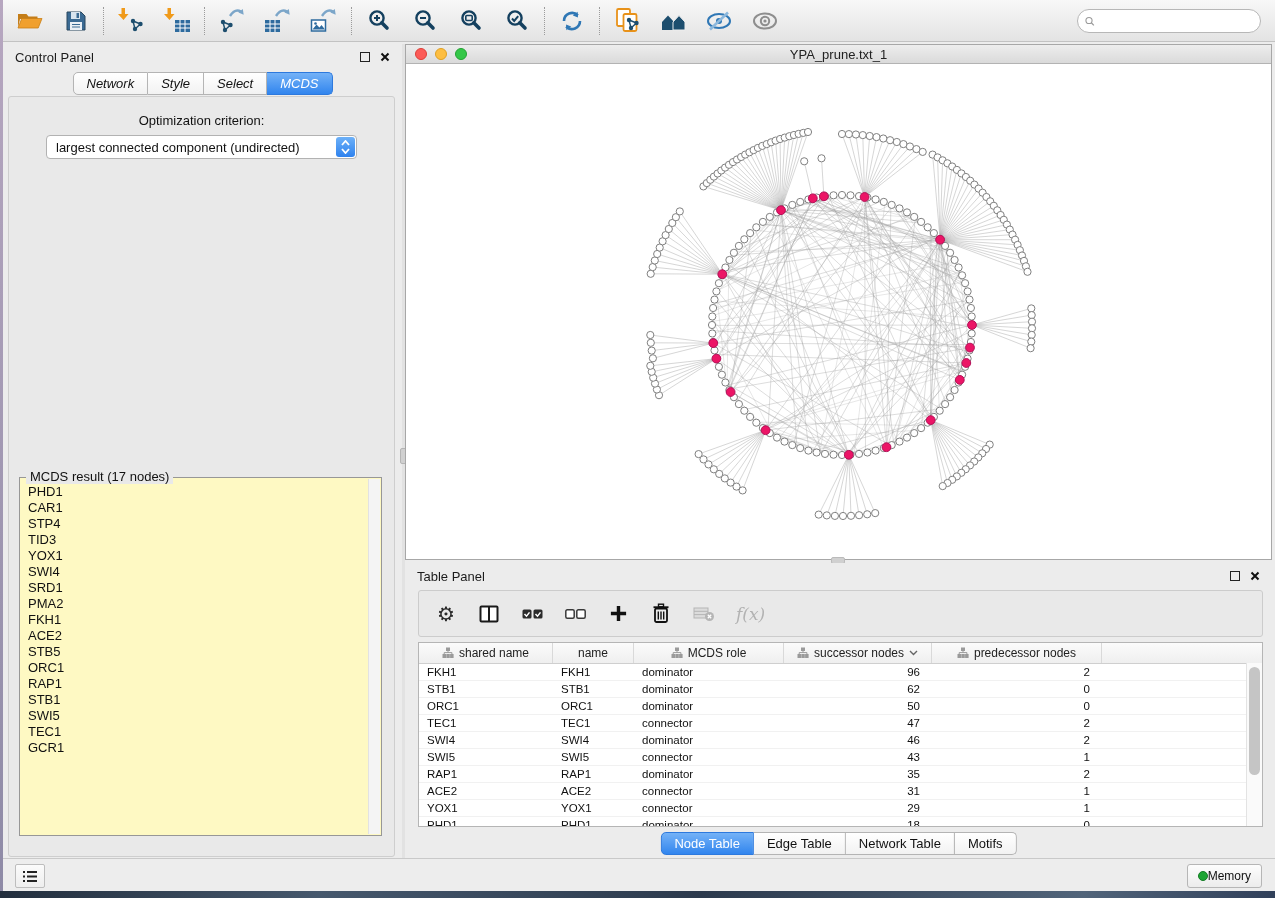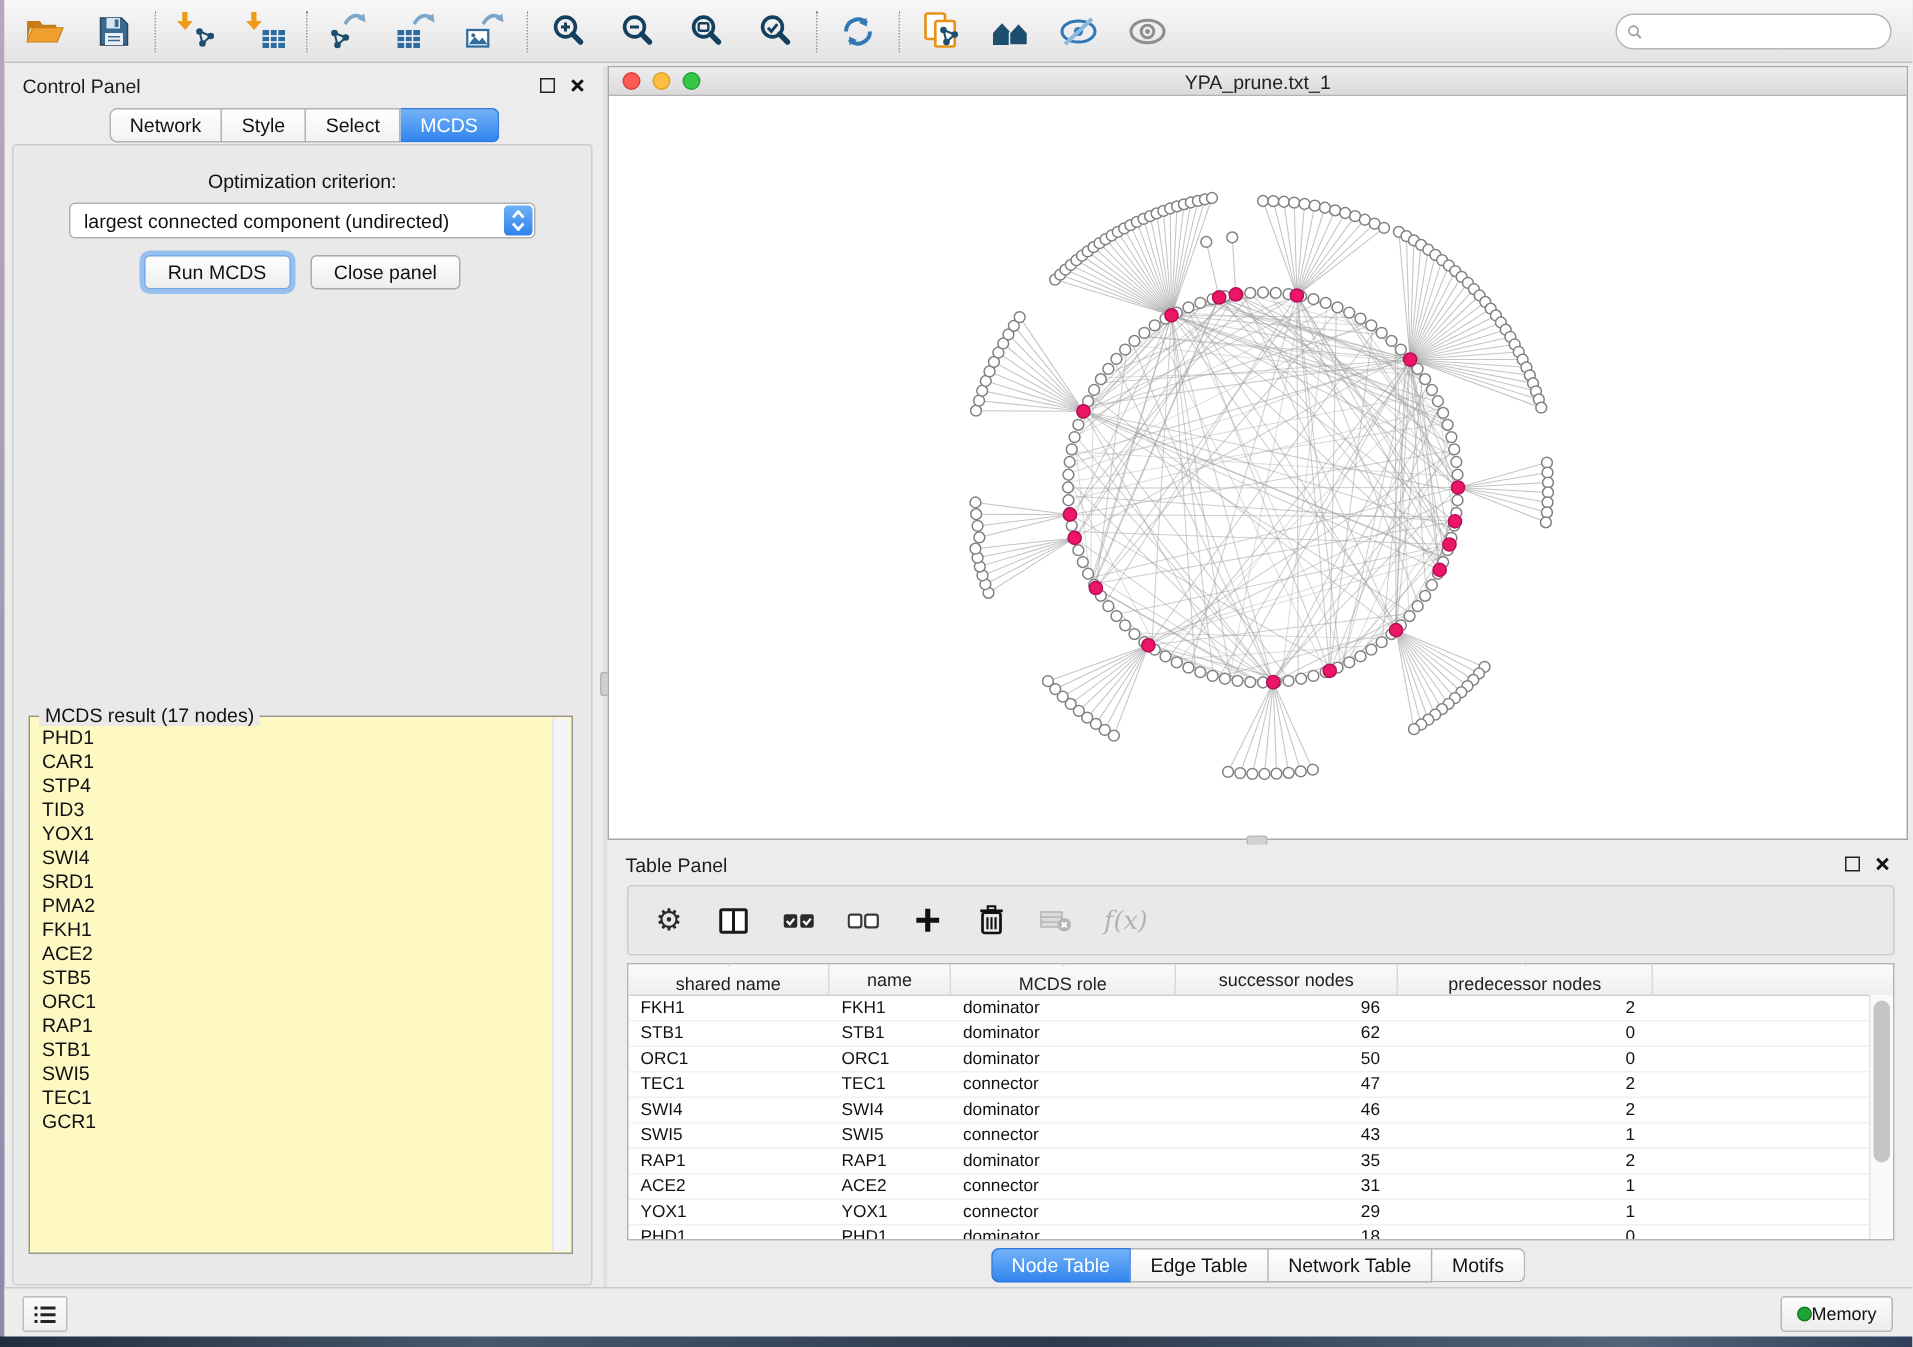--- a/index.html
+++ b/index.html
@@ -22,21 +22,21 @@
   .tb-search svg{margin-left:7px;}
   .tb-search input{border:none;outline:none;flex:1;height:16px;font-size:12px;background:transparent;padding:0 6px 0 4px;}
 
   
   .panel-head{height:26px;display:flex;align-items:center;padding:0 12px;font-size:13px;color:#1c1c1c;}
   .head-icons{margin-left:auto;display:flex;align-items:center;gap:10px;}
   .float-box{display:inline-block;width:8px;height:8px;border:1.5px solid #222;}
 
   
   .cpanel{position:absolute;left:3px;top:44px;width:399px;height:814px;}
-  .cp-tabs{position:absolute;top:28px;left:50%;transform:translateX(-50%);display:flex;z-index:3;}
+  .cp-tabs{position:absolute;top:28px;left:50%;transform:translateX(-50%);display:flex;z-index:3;font-style:italic;}
   .seg{padding:3px 13px;background:linear-gradient(#ffffff,#f2f2f2);border:1px solid #b4b4b4;
     border-left:none;font-size:13px;color:#111;white-space:nowrap;}
   .seg:first-child{border-left:1px solid #b4b4b4;border-radius:5px 0 0 5px;}
   .seg:last-child{border-radius:0 5px 5px 0;}
   .seg.active{background:linear-gradient(#74b2f7,#3185ee);color:#fff;border-color:#2d79dd;}
   .cp-body{position:absolute;top:52px;left:5px;right:7px;bottom:1px;background:#e9e9e9;
     border:1px solid #cecece;border-radius:3px;}
   .opt-label{margin-top:16px;text-align:center;font-size:13px;color:#111;}
   .select{width:300px;height:22px;margin:7px auto 0;border:1px solid #b2b2b2;border-radius:4px;
     background:#fff;display:flex;align-items:center;position:relative;font-size:13px;color:#111;
@@ -79,21 +79,21 @@
   .t-toolbar{position:absolute;left:13px;right:9px;top:27px;height:45px;background:#e9e9e9;
     border:1px solid #cccccc;border-radius:3px;display:flex;align-items:center;gap:21px;padding:0 16px;}
   .tt-icon{display:flex;align-items:center;justify-content:center;min-width:22px;height:24px;}
   .gear-char{font-size:20px;color:#2a2a2a;line-height:22px;}
   .fx{font-family:"DejaVu Serif",serif;font-style:italic;font-size:17px;color:#b2b2b2;}
   .ttable{position:absolute;left:13px;top:79px;right:9px;height:183px;background:#fff;
     border:1px solid #b5b5b5;overflow:hidden;}
   .thead{display:flex;height:20px;background:linear-gradient(#fbfbfb,#efefef);
     border-bottom:1px solid #cfcfcf;}
   .th{display:flex;align-items:center;justify-content:center;gap:5px;
-    border-right:1px solid #d9d9d9;font-size:12px;color:#222;box-sizing:border-box;flex-direction:column;}
+    border-right:1px solid #d9d9d9;font-size:12px;color:#222;box-sizing:border-box;}
   .tr{display:flex;height:16px;align-items:center;border-bottom:1px solid #f1f1f1;
     font-size:11.5px;color:#111;}
   .td{box-sizing:border-box;padding-left:8px;white-space:nowrap;overflow:hidden;}
   .td.num{text-align:right;padding-right:12px;padding-left:0;}
   .vsb{position:absolute;right:0;top:20px;bottom:0;width:15px;background:#fafafa;border-left:1px solid #e3e3e3;}
   .vsb .thumb{position:absolute;left:2px;right:2px;top:4px;height:108px;background:#c5c5c5;border-radius:6px;}
   .t-tabs{position:absolute;bottom:3px;left:50%;transform:translateX(-50%);display:flex;}
 
   
   .statusbar{position:absolute;left:3px;top:858px;width:1272px;height:33px;background:#ededed;
@@ -308,24 +308,20 @@
       <div class="select">
         <span>largest connected component (undirected)</span>
         <span class="stepper">
           <svg width="9" height="6" viewBox="0 0 9 6">
               <path d="M1 5 L4.5 1 8 5" fill="none" stroke="#fff" stroke-width="1.8"></path>
             </svg>
           <svg width="9" height="6" viewBox="0 0 9 6">
               <path d="M1 1 L4.5 5 8 1" fill="none" stroke="#fff" stroke-width="1.8"></path>
             </svg>
         </span>
-      </div>
-      <div class="btn-row">
-        <button class="btn focus">Run MCDS</button>
-        <button class="btn">Close panel</button>
       </div>
       <div class="groupbox">
         <span class="legend">MCDS result (17 nodes)</span>
         <div class="mcds-list">
             <div>PHD1</div>
             <div>CAR1</div>
             <div>STP4</div>
             <div>TID3</div>
             <div>YOX1</div>
             <div>SWI4</div>

